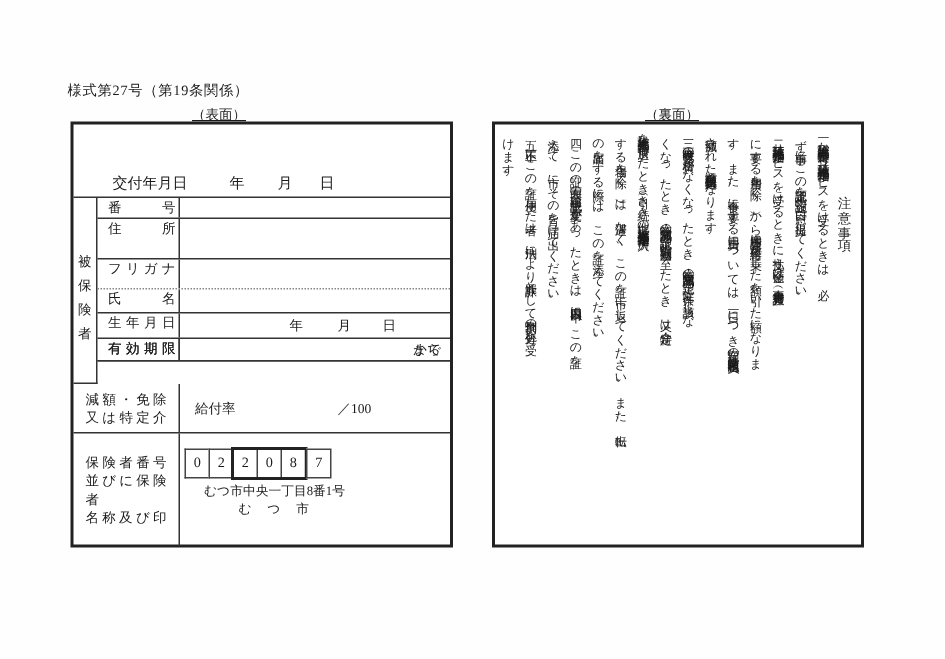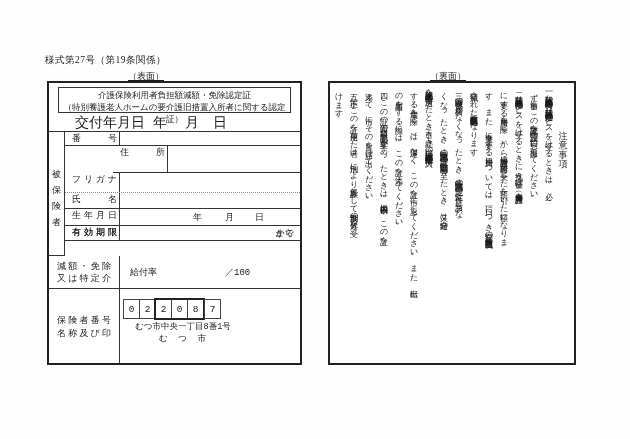--- a/index.html
+++ b/index.html
@@ -11,45 +11,45 @@
   .front-side{left:116px;}
   .back-side{left:418px;}
 
   
   .card{position:absolute;top:81px;height:284px;border:2px solid #222;box-sizing:border-box;background:#fff;}
   .front-card{left:47px;width:255px;}
   .back-card{left:328px;width:248px;}
 
   .title-box{position:absolute;left:9px;top:4px;width:233px;height:26px;border:1px solid #333;
              box-sizing:border-box;text-align:center;font-size:8.5px;line-height:12px;padding-top:1px;}
-  .kofu{position:absolute;left:0;top:31px;width:100%;height:17px;font-size:14px;line-height:17px;}
+  .kofu{position:absolute;left:0;top:31px;width:100%;height:17px;font-size:10px;line-height:17px;}
   .kofu .lab{left:26px;} .kofu .y{left:104px;} .kofu .m{left:136px;} .kofu .d{left:164px;}
 
   .grid{position:absolute;left:0;top:48px;width:251px;height:232px;border-top:1px solid #333;font-size:9px;}
   .vcell{position:absolute;left:0;top:0;width:16px;height:124px;border-right:1px solid #333;
          border-bottom:1px solid #333;box-sizing:border-box;display:flex;align-items:center;justify-content:center;}
   .vlabel{writing-mode:vertical-rl;text-orientation:upright;letter-spacing:16px;font-size:9px;line-height:14px;}
   .frow{position:absolute;left:16px;right:0;border-bottom:1px solid #333;box-sizing:border-box;}
   .frow.dotted{border-bottom:1px dotted #888;text-decoration:underline;}
-  .r0{top:0;height:14px;} .r1{top:14px;height:27px;margin-left:48px;} .r2{top:41px;height:20px;}
+  .r0{top:0;height:14px;} .r1{top:14px;height:27px;} .r2{top:41px;height:20px;}
   .r3{top:61px;height:16px;} .r4{top:77px;height:17px;} .r5{top:94px;height:15px;} .r6{top:94px;height:15px;}
   .flabel{position:absolute;left:0;top:0;bottom:0;width:55px;border-right:1px solid #333;
           box-sizing:border-box;display:flex;align-items:flex-start;padding-left:7px;}
   .jlabel{display:inline-block;width:45px;text-align:justify;text-align-last:justify;}
   .fcontent{position:absolute;left:55px;right:0;top:0;bottom:0;}
   .fcontent .cline{position:absolute;top:0;bottom:0;display:flex;align-items:center;}
   .by{left:73px;} .bm{left:105px;} .bd{left:135px;}
   .suffix{right:6px;}
 
   .wrow{position:absolute;left:0;right:0;border-bottom:1px solid #333;box-sizing:border-box;}
   .rw0{top:124px;height:33px;} .rw1{top:157px;height:75px;border-bottom:none;padding-left:19px;}
   .wlabel{position:absolute;left:0;top:0;bottom:0;width:71px;border-right:1px solid #333;
           box-sizing:border-box;display:flex;flex-direction:column;align-items:center;justify-content:center;font-size:9px;line-height:12.5px;}
   .wlabel .jl{display:inline-block;width:54px;text-align:justify;text-align-last:justify;}
-  .wcontent{position:absolute;left:71px;right:0;top:0;bottom:0;font-family:Liberation Mono, monospace;}
+  .wcontent{position:absolute;left:71px;right:0;top:0;bottom:0;}
   .rate-line{position:absolute;top:0;bottom:0;left:0;right:0;}
   .rate-label{position:absolute;left:10px;top:0;bottom:0;display:flex;align-items:center;}
   .rate-denom{position:absolute;left:105px;top:0;bottom:0;display:flex;align-items:center;}
 
   .digit-row{position:absolute;left:3px;top:10px;display:flex;}
   .digit-cell{width:15px;height:18px;border:1px solid #444;border-right:none;
               display:flex;align-items:center;justify-content:center;font-size:9.5px;background:#fff;}
   .digit-cell.last{border-right:1px solid #444;}
   .digit-group{display:flex;border:2px solid #222;margin:-1px;}
   .digit-group .digit-cell{border-top:none;border-bottom:none;}
@@ -67,24 +67,20 @@
 <body>
 
 <div class="page">
 
   <div class="abs form-no">様式第27号（第19条関係）</div>
   <div class="abs side-label front-side">（表面）</div>
   <div class="abs side-label back-side">（裏面）</div>
 
   <div class="card front-card">
 
-    <div class="title-box">
-      <div>介護保険利用者負担額減額・免除認定証</div>
-      <div>（特別養護老人ホームの要介護旧措置入所者に関する認定証）</div>
-    </div>
 
     <div class="kofu">
       <span class="abs lab">交付年月日</span>
       <span class="abs y">年</span>
       <span class="abs m">月</span>
       <span class="abs d">日</span>
     </div>
 
     <div class="grid">
 
@@ -158,20 +154,21 @@
           <div class="rate-line">
             <span class="rate-label">給付率</span>
             <span class="rate-denom">／100</span>
           </div>
         </div>
       </div>
 
       <div class="wrow rw1">
         <div class="wlabel">
           <span class="jl">保険者番号</span>
+          <span class="jl">並びに保険者</span>
           <span class="jl">名称及び印</span>
         </div>
         <div class="wcontent">
           <div class="digit-row">
             <span class="digit-cell">0</span>
             <span class="digit-cell">2</span>
             <span class="digit-group">
               <span class="digit-cell">2</span>
               <span class="digit-cell">0</span>
               <span class="digit-cell">8</span>

